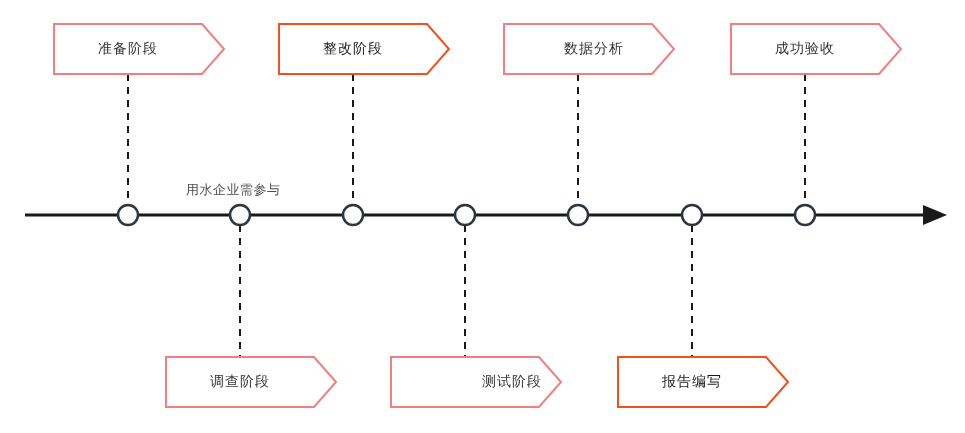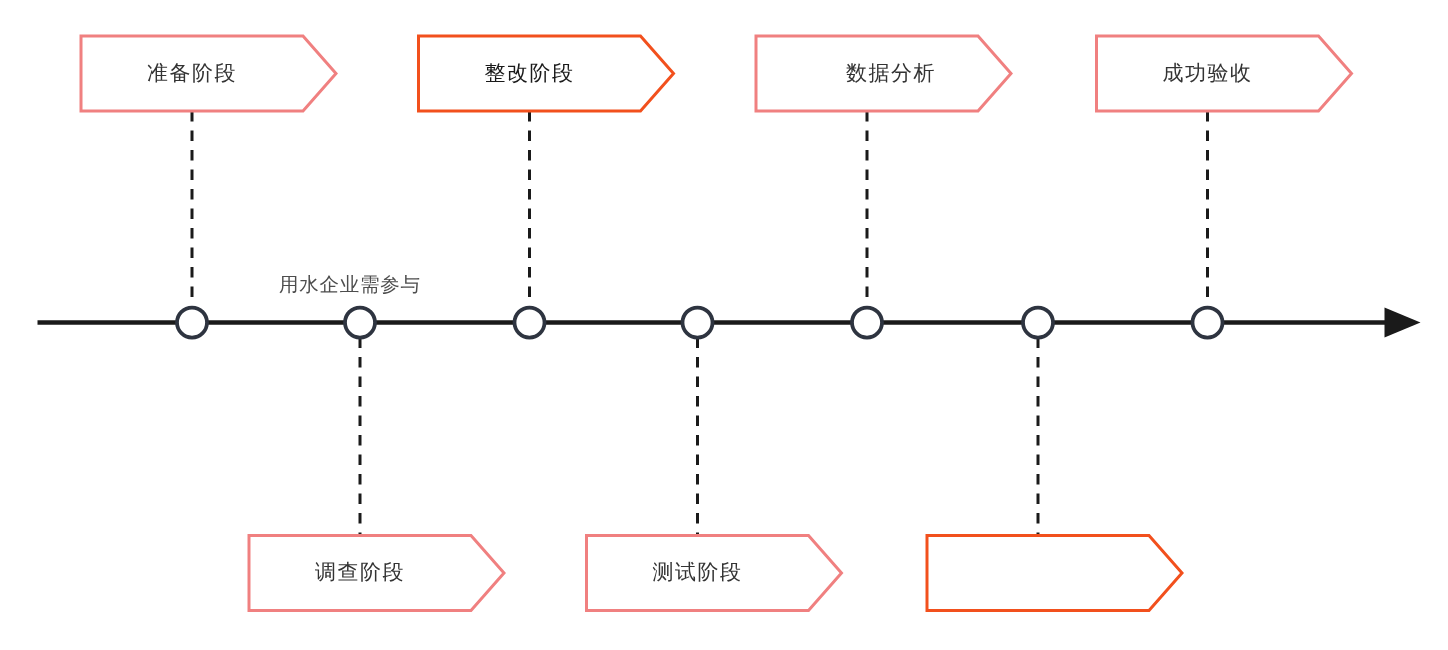--- a/index.html
+++ b/index.html
@@ -104,17 +104,18 @@
     <circle class="node" cx="692" cy="215" r="10"></circle>
     <circle class="node" cx="805" cy="215" r="10"></circle>
   </svg>
 
   <div class="banner-label light" style="left:54px;  top:24px;">准备阶段</div>
   <div class="banner-label strong" style="left:279px; top:24px;">整改阶段</div>
   <div class="banner-label light" style="left:504px; top:24px;padding-left:16px;">数据分析</div>
   <div class="banner-label light" style="left:166px; top:357px;">调查阶段</div>
 
   <div class="banner-label light" style="left:731px; top:24px;">成功验收</div>
-  <div class="banner-label light" style="left:391px; top:357px;">测试阶段</div>
+  <div class="banner-label light" style="left:391px; top:357px;padding-left:47px;">测试阶段</div>
+  <div class="banner-label strong" style="left:618px; top:357px;">报告编写</div>
 
   <div class="note">用水企业需参与</div>
 
 </div>
 
 </body></html>

